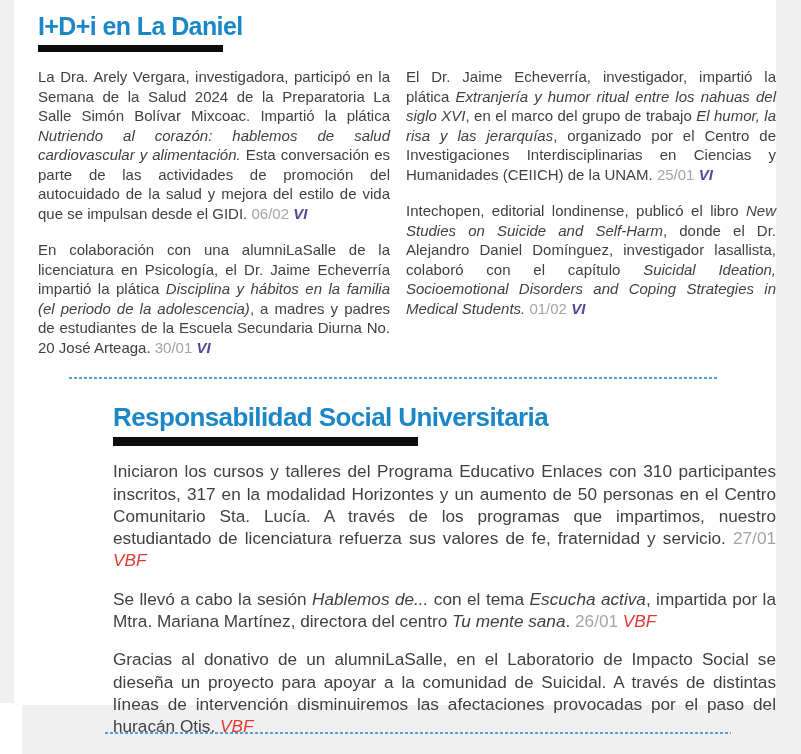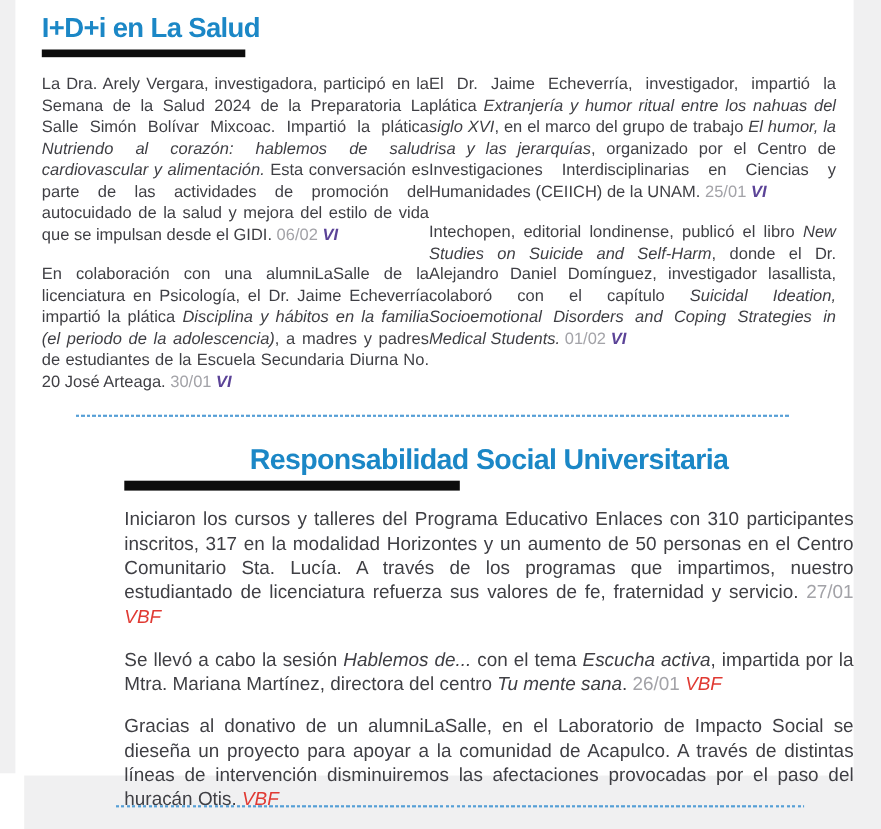--- a/index.html
+++ b/index.html
@@ -33,25 +33,25 @@
   .section{position:absolute;color:var(--ink);}
   .section-idi{left:38px;top:13px;width:738px;}
   .section-rsu{left:113px;top:404px;width:663px;}
   .section-title{
     color:var(--accent);
     font-weight:bold;
     letter-spacing:-0.6px;
     line-height:1.05;
   }
   .section-idi .section-title{font-size:25px;}
-  .section-rsu .section-title{font-size:26px;text-align:center;}
+  .section-rsu .section-title{font-size:26px;}
   .title-underline{background:var(--bar);margin-top:6px;}
   .section-idi .title-underline{width:185px;height:7px;}
   .section-rsu .title-underline{width:305px;height:9px;}
-  .cols{display:flex;margin-top:15px;}
+  .cols{display:flex;gap:16px;margin-top:15px;}
   .col{flex:0 0 auto;}
   .col-left{width:352px;}
   .col-right{width:370px;}
   .news{
     text-align:justify;
     color:var(--ink);
   }
   .section-idi .news{
     font-size:15px;
     line-height:19.5px;
@@ -75,21 +75,21 @@
   .divider-2{left:105px;top:732px;width:626px;}
 </style>
 </head>
 <body>
 
 <div class="canvas">
   <div class="page"></div>
   <div class="page-corner"></div>
 
   <div class="section section-idi">
-    <div class="section-title">I+D+i en La Salud</div>
+    <div class="section-title">I+D+i en La Daniel</div>
     <div class="title-underline"></div>
     <div class="cols">
       <div class="col col-left">
         <p class="news"><span class="seg-t">La Dra. Arely Vergara, investigadora, participó en la Semana de la Salud 2024 de la Preparatoria La Salle Simón Bolívar Mixcoac. Impartió la plática </span><span class="seg-i">Nutriendo al corazón: hablemos de salud cardiovascular y alimentación.</span><span class="seg-t"> Esta conversación es parte de las actividades de promoción del autocuidado de la salud y mejora del estilo de vida que se impulsan desde el GIDI. </span><span class="seg-date">06/02 </span><span class="seg-vi">VI</span></p>
         <p class="news"><span class="seg-t">En colaboración con una alumniLaSalle de la licenciatura en Psicología, el Dr. Jaime Echeverría impartió la plática </span><span class="seg-i">Disciplina y hábitos en la familia (el periodo de la adolescencia)</span><span class="seg-t">, a madres y padres de estudiantes de la Escuela Secundaria Diurna No. 20 José Arteaga. </span><span class="seg-date">30/01 </span><span class="seg-vi">VI</span></p>
       </div>
       <div class="col col-right">
         <p class="news"><span class="seg-t">El Dr. Jaime Echeverría, investigador, impartió la plática </span><span class="seg-i">Extranjería y humor ritual entre los nahuas del siglo XVI</span><span class="seg-t">, en el marco del grupo de trabajo </span><span class="seg-i">El humor, la risa y las jerarquías</span><span class="seg-t">, organizado por el Centro de Investigaciones Interdisciplinarias en Ciencias y Humanidades (CEIICH) de la UNAM. </span><span class="seg-date">25/01 </span><span class="seg-vi">VI</span></p>
         <p class="news"><span class="seg-t">Intechopen, editorial londinense, publicó el libro </span><span class="seg-i">New Studies on Suicide and Self-Harm</span><span class="seg-t">, donde el Dr. Alejandro Daniel Domínguez, investigador lasallista, colaboró con el capítulo </span><span class="seg-i">Suicidal Ideation, Socioemotional Disorders and Coping Strategies in Medical Students.</span><span class="seg-t"> </span><span class="seg-date">01/02 </span><span class="seg-vi">VI</span></p>
       </div>
@@ -97,18 +97,18 @@
   </div>
 
   <div class="divider divider-1"></div>
 
   <div class="section section-rsu">
     <div class="section-title">Responsabilidad Social Universitaria</div>
     <div class="title-underline"></div>
     <div class="cols-none">
       <p class="news"><span class="seg-t">Iniciaron los cursos y talleres del Programa Educativo Enlaces con 310 participantes inscritos, 317 en la modalidad Horizontes y un aumento de 50 personas en el Centro Comunitario Sta. Lucía. A través de los programas que impartimos, nuestro estudiantado de licenciatura refuerza sus valores de fe, fraternidad y servicio. </span><span class="seg-date">27/01 </span><span class="seg-vbf">VBF</span></p>
       <p class="news"><span class="seg-t">Se llevó a cabo la sesión </span><span class="seg-i">Hablemos de...</span><span class="seg-t"> con el tema </span><span class="seg-i">Escucha activa</span><span class="seg-t">, impartida por la Mtra. Mariana Martínez, directora del centro </span><span class="seg-i">Tu mente sana</span><span class="seg-t">. </span><span class="seg-date">26/01 </span><span class="seg-vbf">VBF</span></p>
-      <p class="news"><span class="seg-t">Gracias al donativo de un alumniLaSalle, en el Laboratorio de Impacto Social se dieseña un proyecto para apoyar a la comunidad de Acapulco. A través de distintas líneas de intervención disminuiremos las afectaciones provocadas por el paso del huracán Otis. </span><span class="seg-vbf">VBF</span></p>
+      <p class="news"><span class="seg-t">Gracias al donativo de un alumniLaSalle, en el Laboratorio de Impacto Social se dieseña un proyecto para apoyar a la comunidad de Suicidal. A través de distintas líneas de intervención disminuiremos las afectaciones provocadas por el paso del huracán Otis. </span><span class="seg-vbf">VBF</span></p>
     </div>
   </div>
 
   <div class="divider divider-2"></div>
 </div>
 
 </body></html>

